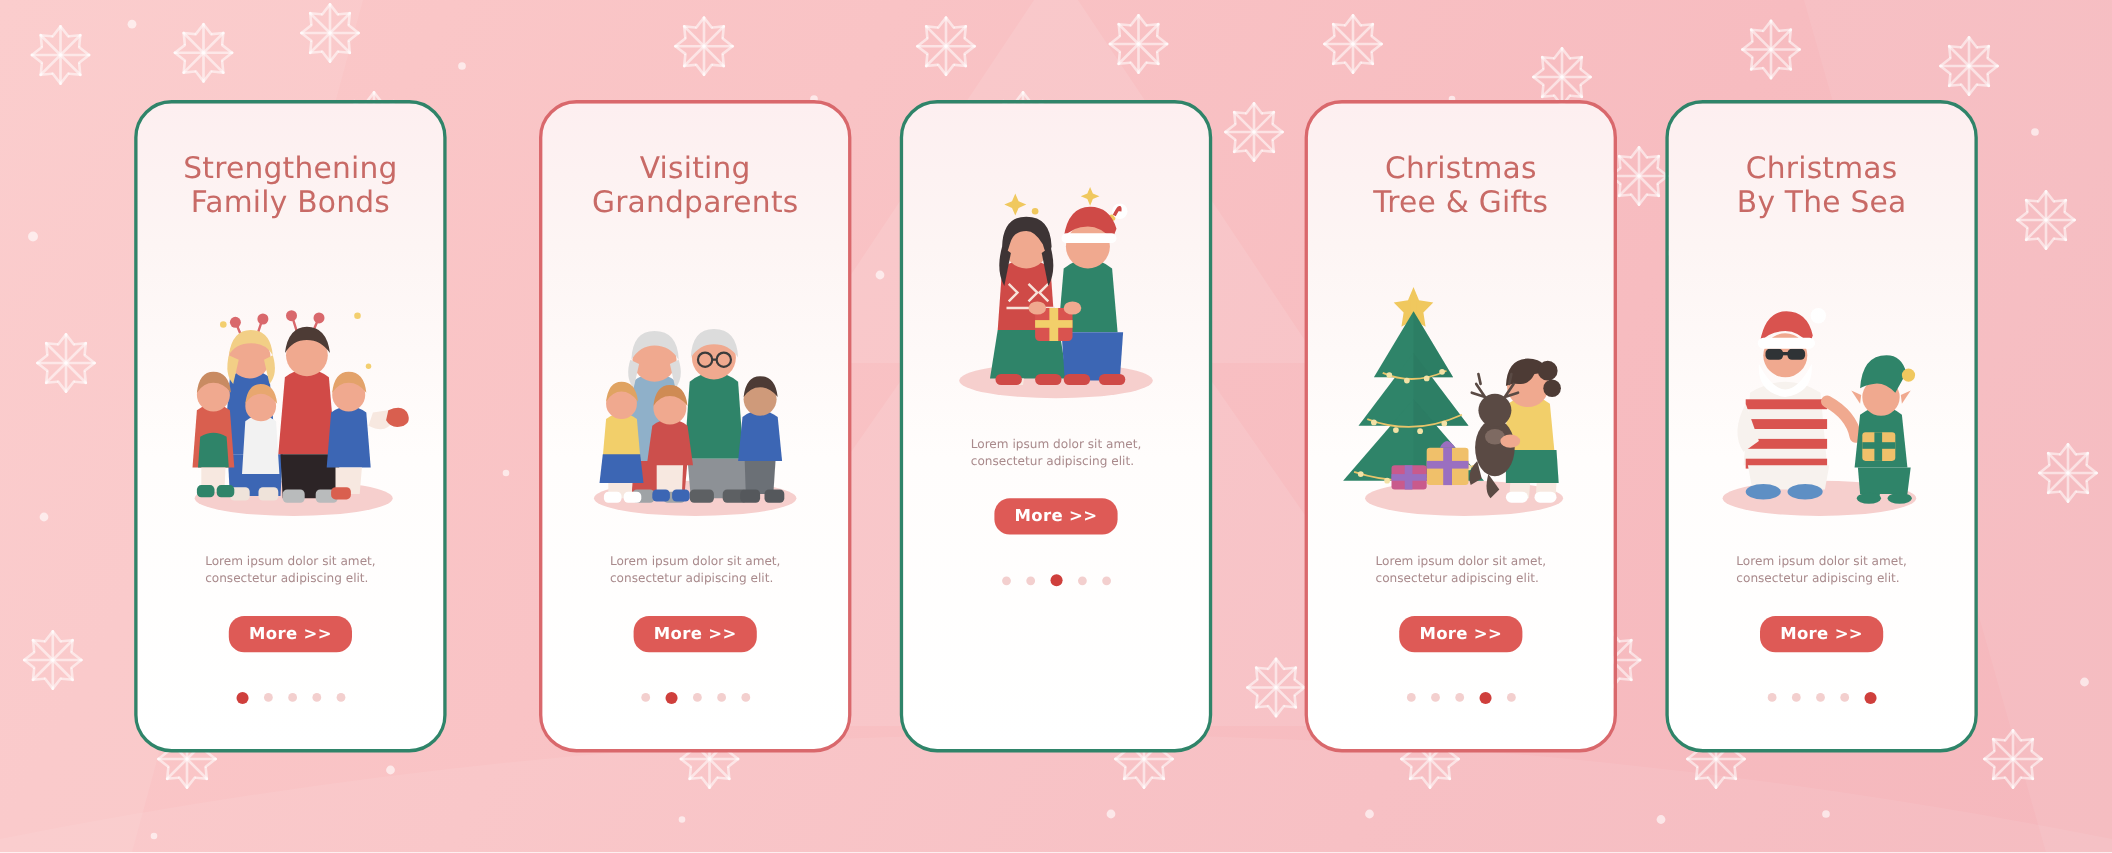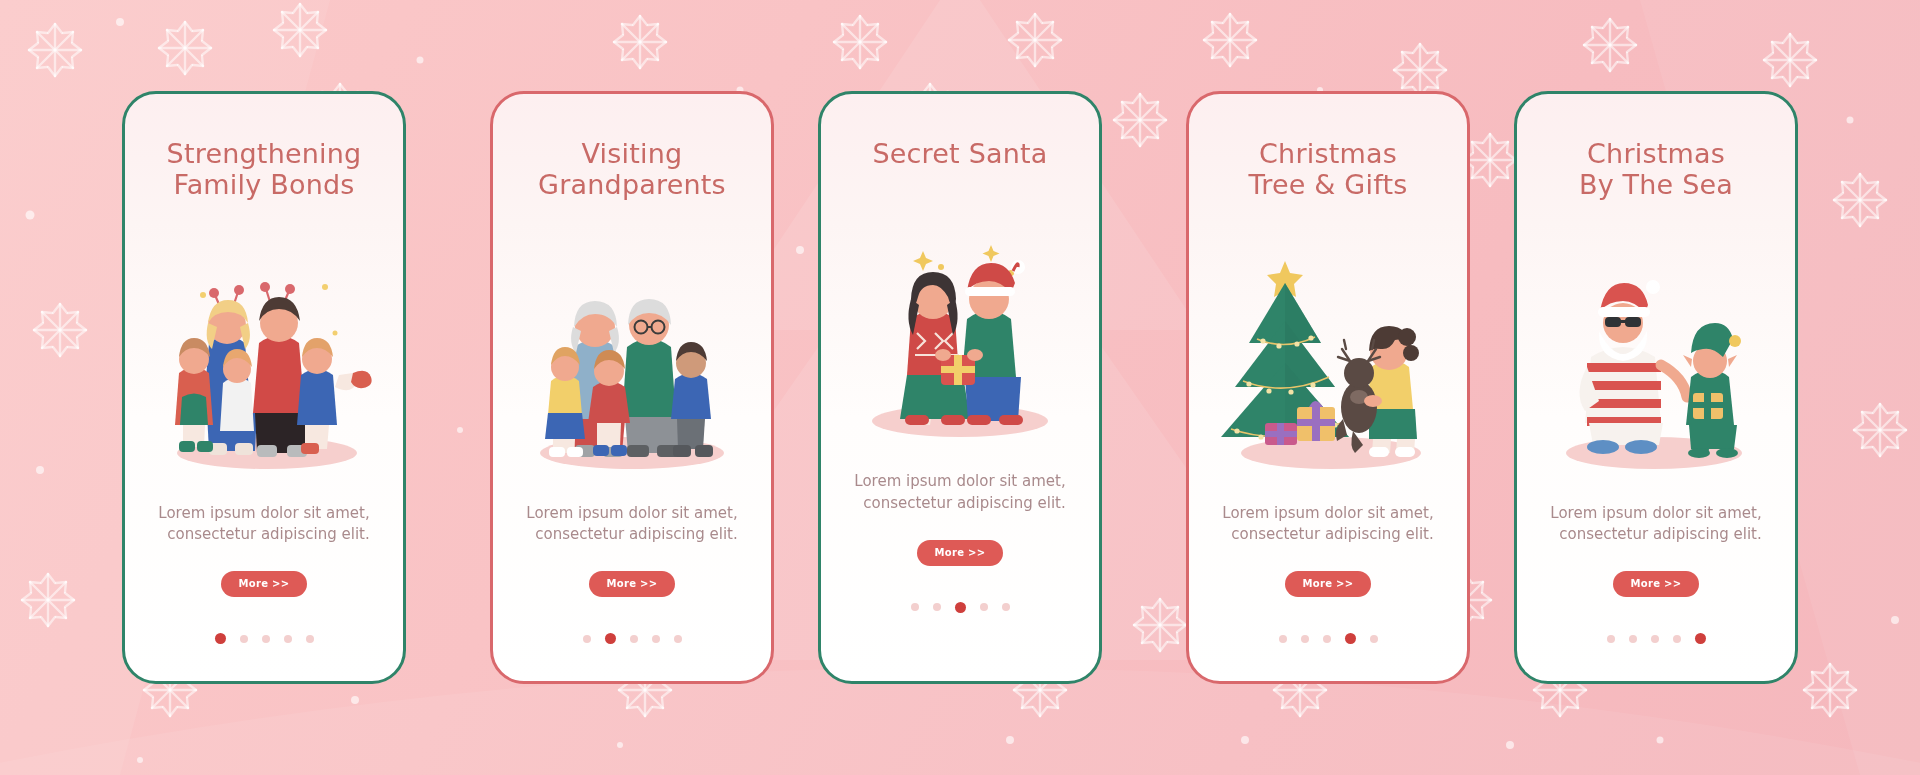--- a/index.html
+++ b/index.html
@@ -62,35 +62,35 @@
     height: 250px;
     margin-top: 26px;
     display: flex;
     align-items: flex-end;
     justify-content: center;
   }
   .illo-wrap svg { display: block; }
 
   .card-body {
     margin-top: 26px;
-    text-align: right;
-    font-size: 15px;
+    text-align: left;
+    font-size: 11px;
     line-height: 1.42;
     color: #a98a8c;
     padding: 0 24px;
     white-space: pre-line;
   }
   .more-btn {
     margin-top: 26px;
     background: #de5a56;
     color: #ffffff;
     border: none;
     border-radius: 14px;
     padding: 7px 18px 8px;
-    font-size: 10px;
+    font-size: 15px;
     font-weight: bold;
     letter-spacing: 0.3px;
     cursor: pointer;
     font-family: "DejaVu Sans", sans-serif;
   }
   .dots {
     margin-top: 36px;
     display: flex;
     gap: 14px;
     align-items: center;
@@ -359,21 +359,20 @@
       <div class="dots">
         <span class="dot"></span>
         <span class="dot active"></span>
         <span class="dot"></span>
         <span class="dot"></span>
         <span class="dot"></span>
       </div>
     </div>
 
     <div class="card">
-      <div class="card-title">Secret Santa</div>
       <div class="illo-wrap">
         <svg width="230" height="230" viewBox="0 0 230 230" xmlns="http://www.w3.org/2000/svg">
           <ellipse cx="115" cy="206" rx="88" ry="16" fill="#f6cfcd"></ellipse>
 
           <g fill="#f0c85e">
             <path d="M78 36 l3 7 7 3 -7 3 -3 7 -3 -7 -7 -3 7 -3z"></path>
             <path d="M146 30 l2.5 6 6 2.5 -6 2.5 -2.5 6 -2.5 -6 -6 -2.5 6 -2.5z"></path>
             <circle cx="96" cy="52" r="3"></circle>
             <circle cx="166" cy="58" r="3"></circle>
           </g>

